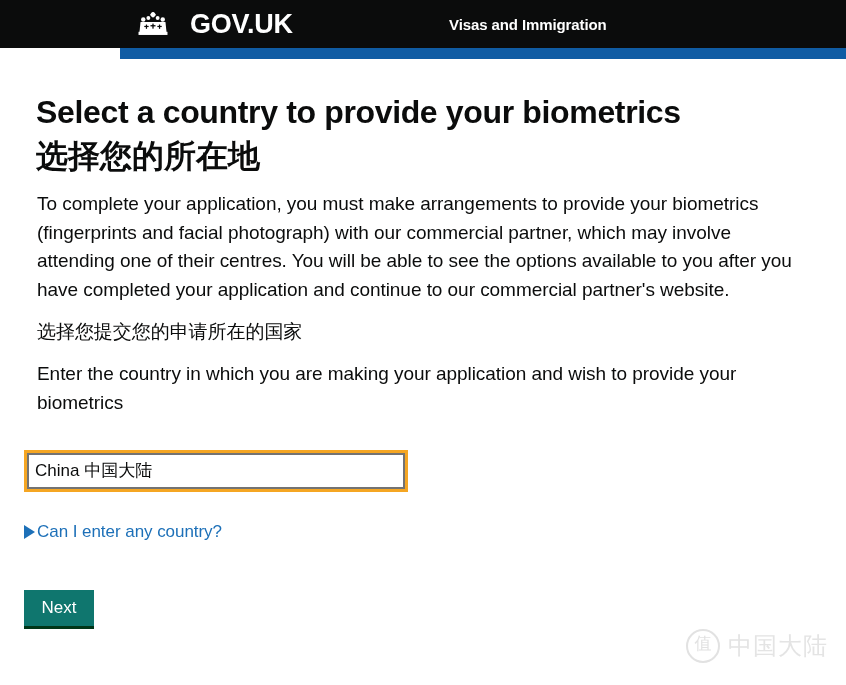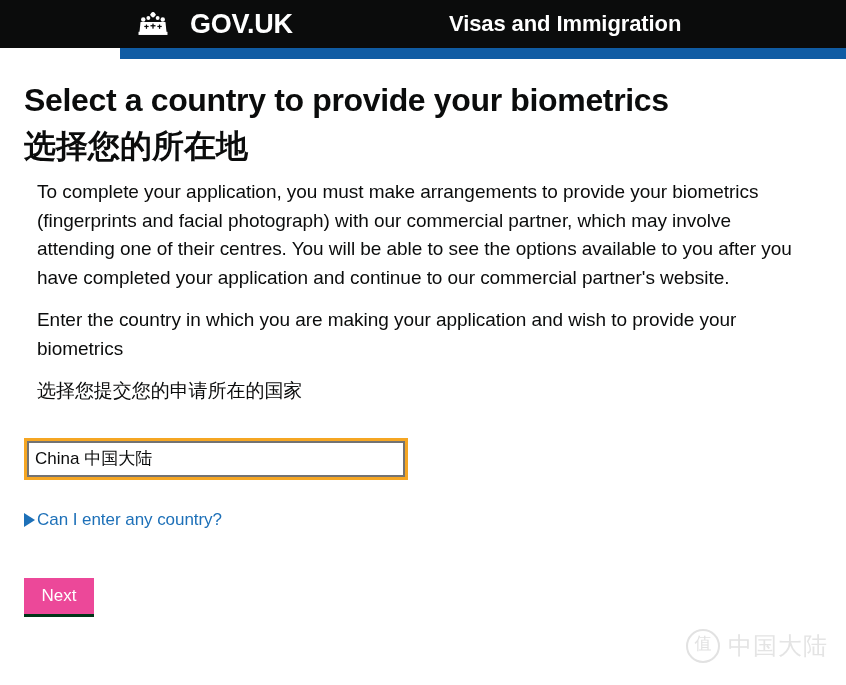--- a/index.html
+++ b/index.html
@@ -49,21 +49,21 @@
     white-space: nowrap;
   }
   .service-name {
     position: absolute;
     left: 449px;
     top: 0;
     height: 48px;
     display: flex;
     align-items: center;
     color: #ffffff;
-    font-size: 22px;
+    font-size: 15px;
     font-weight: bold;
     letter-spacing: -0.1px;
     white-space: nowrap;
     text-decoration: none;
   }
 
   
   .blue-bar-row {
     height: 11px;
     background: #ffffff;
@@ -79,32 +79,33 @@
     background: #105ca4;
   }
 
   
   .main {
     padding: 0 24px;
     box-sizing: border-box;
     width: 846px;
   }
   h1.page-title {
-    margin: 0;
+    margin: 12px;
     padding-top: 24px;
     font-size: 32px;
     line-height: 1.12;
     font-weight: bold;
     color: #0b0c0c;
     letter-spacing: -0.35px;
   }
   h1.page-title .title-cn {
     display: block;
     margin-top: 10px;
     letter-spacing: 0;
+    font-family: Liberation Mono, monospace;
   }
 
   p.body-text {
     margin: 13px;
     color: #0b0c0c;
     font-size: 19px;
     line-height: 1.52;
     letter-spacing: -0.05px;
     max-width: 810px;
   }
@@ -159,21 +160,21 @@
     line-height: 1.2;
     letter-spacing: -0.05px;
   }
 
   
   .next-button {
     display: block;
     margin-top: 47px;
     width: 70px;
     height: 36px;
-    background: #ec4899;
+    background: #0f766e;
     box-shadow: 0 3px 0 #003618;
     border: 0;
     border-radius: 0;
     color: #ffffff;
     font-family: "Liberation Sans", sans-serif;
     font-size: 17px;
     line-height: 36px;
     text-align: center;
     padding: 0;
     cursor: pointer;
@@ -245,23 +246,23 @@
 
 <main class="main">
 
   <h1 class="page-title">
     <span>Select a country to provide your biometrics</span>
     <span class="title-cn">选择您的所在地</span>
   </h1>
 
   <p class="body-text p-intro">To complete your application, you must make arrangements to provide your biometrics (fingerprints and facial photograph) with our commercial partner, which may involve attending one of their centres. You will be able to see the options available to you after you have completed your application and continue to our commercial partner's website.</p>
 
+  <p class="body-text p-prompt-cn">选择您提交您的申请所在的国家</p>
+
   <p class="body-text p-prompt">Enter the country in which you are making your application and wish to provide your biometrics</p>
-
-  <p class="body-text p-prompt-cn">选择您提交您的申请所在的国家</p>
 
   <div class="field-wrap">
     <input class="country-input" type="text" value="China 中国大陆" style="">
   </div>
 
   <div class="details">
     <span class="details-arrow"></span>
     <span class="details-label">Can I enter any country?</span>
   </div>
 

